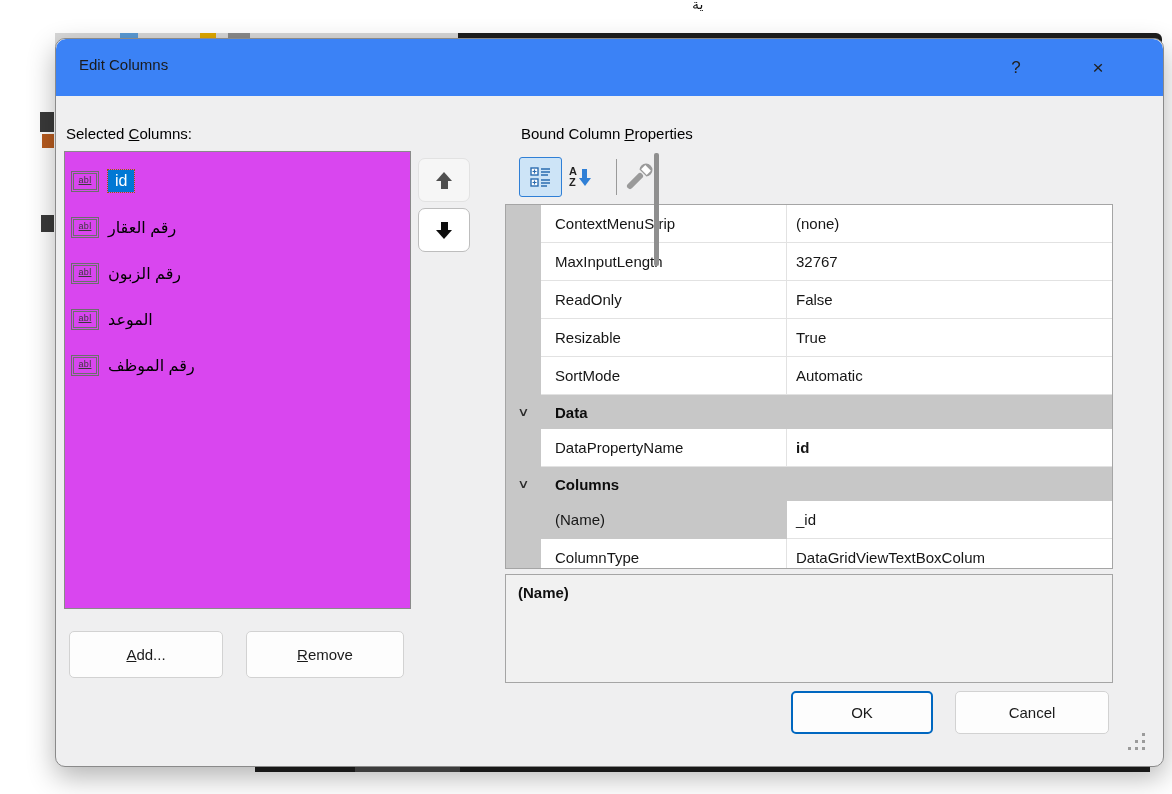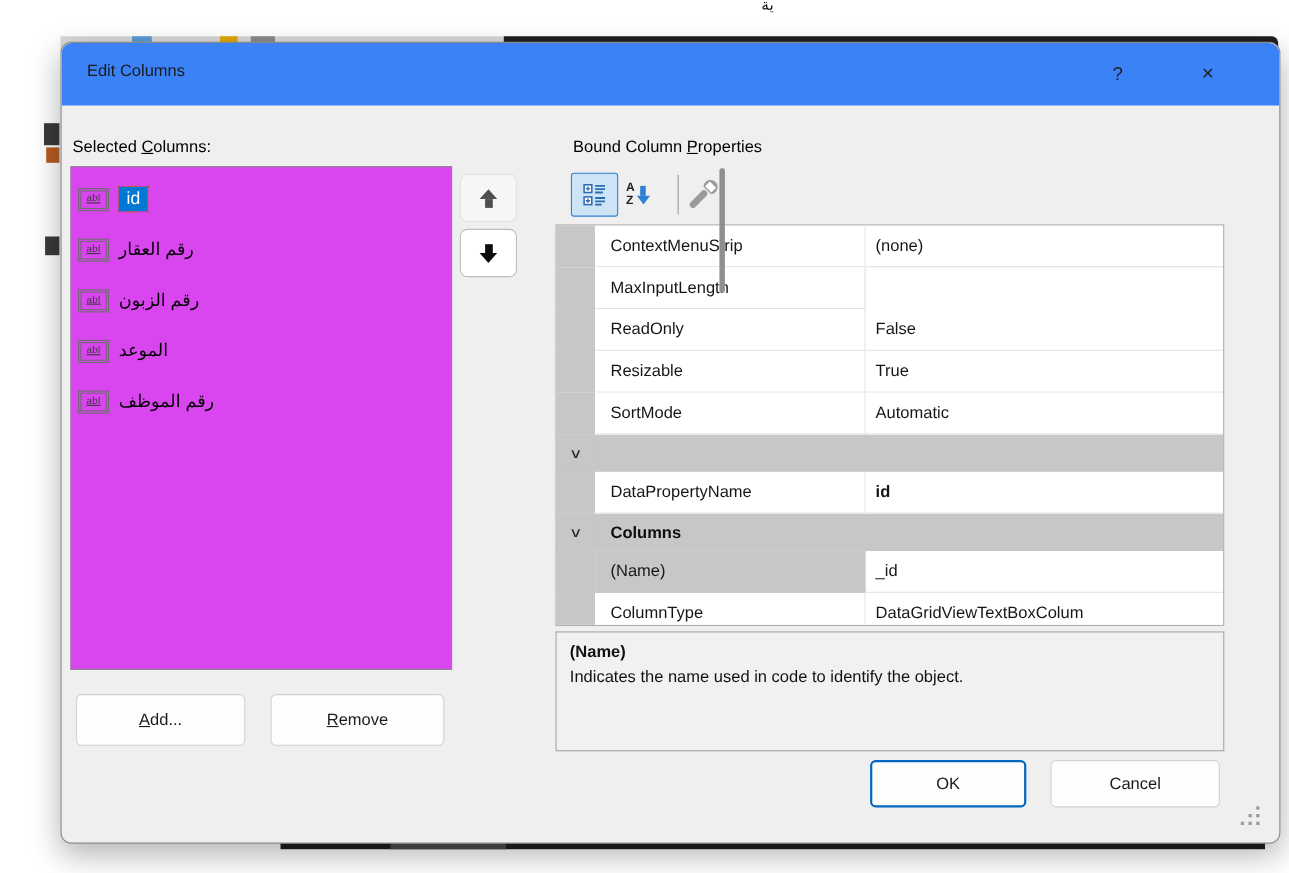--- a/index.html
+++ b/index.html
@@ -189,40 +189,42 @@
 
   <div class="prop-grid">
     <div class="pg-row">
       <div class="pg-margin"></div>
       <div class="pg-name">ContextMenuStrip</div>
       <div class="pg-value">(none)</div>
     </div>
     <div class="pg-row">
       <div class="pg-margin"></div>
       <div class="pg-name">MaxInputLength</div>
+      <div class="pg-value">32767</div>
     </div>
     <div class="pg-row">
       <div class="pg-margin"></div>
       <div class="pg-name">ReadOnly</div>
       <div class="pg-value">False</div>
     </div>
     <div class="pg-row">
       <div class="pg-margin"></div>
       <div class="pg-name">Resizable</div>
       <div class="pg-value">True</div>
     </div>
     <div class="pg-row">
       <div class="pg-margin"></div>
       <div class="pg-name">SortMode</div>
       <div class="pg-value">Automatic</div>
     </div>
     <div class="pg-row category short">
       <div class="pg-margin">
           <span class="chev">∨</span>
         </div>
+      <div class="pg-name">Data</div>
       <div class="pg-value"></div>
     </div>
     <div class="pg-row">
       <div class="pg-margin"></div>
       <div class="pg-name">DataPropertyName</div>
       <div class="pg-value bold">id</div>
     </div>
     <div class="pg-row category short">
       <div class="pg-margin">
           <span class="chev">∨</span>
@@ -238,21 +240,20 @@
     <div class="pg-row">
       <div class="pg-margin"></div>
       <div class="pg-name">ColumnType</div>
       <div class="pg-value">DataGridViewTextBoxColum</div>
     </div>
   </div>
   <div class="pg-scroll"></div>
 
   <div class="desc">
     <div class="desc-title">(Name)</div>
-    <div class="desc-text">Indicates the name used in code to identify the object.</div>
   </div>
 
   <div class="btn btn-add">
     <span><span class="u">A</span><span>dd...</span></span>
   </div>
   <div class="btn btn-remove">
     <span><span class="u">R</span><span>emove</span></span>
   </div>
   <div class="btn btn-ok">OK</div>
   <div class="btn btn-cancel">Cancel</div>

